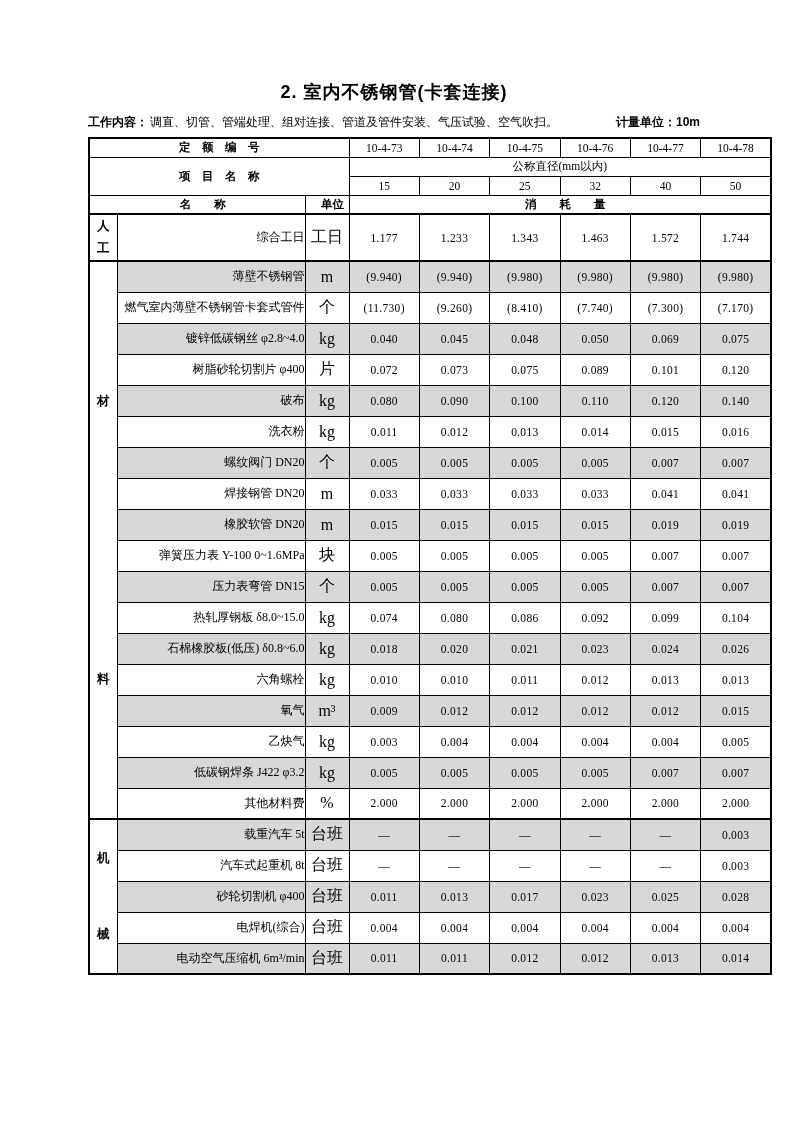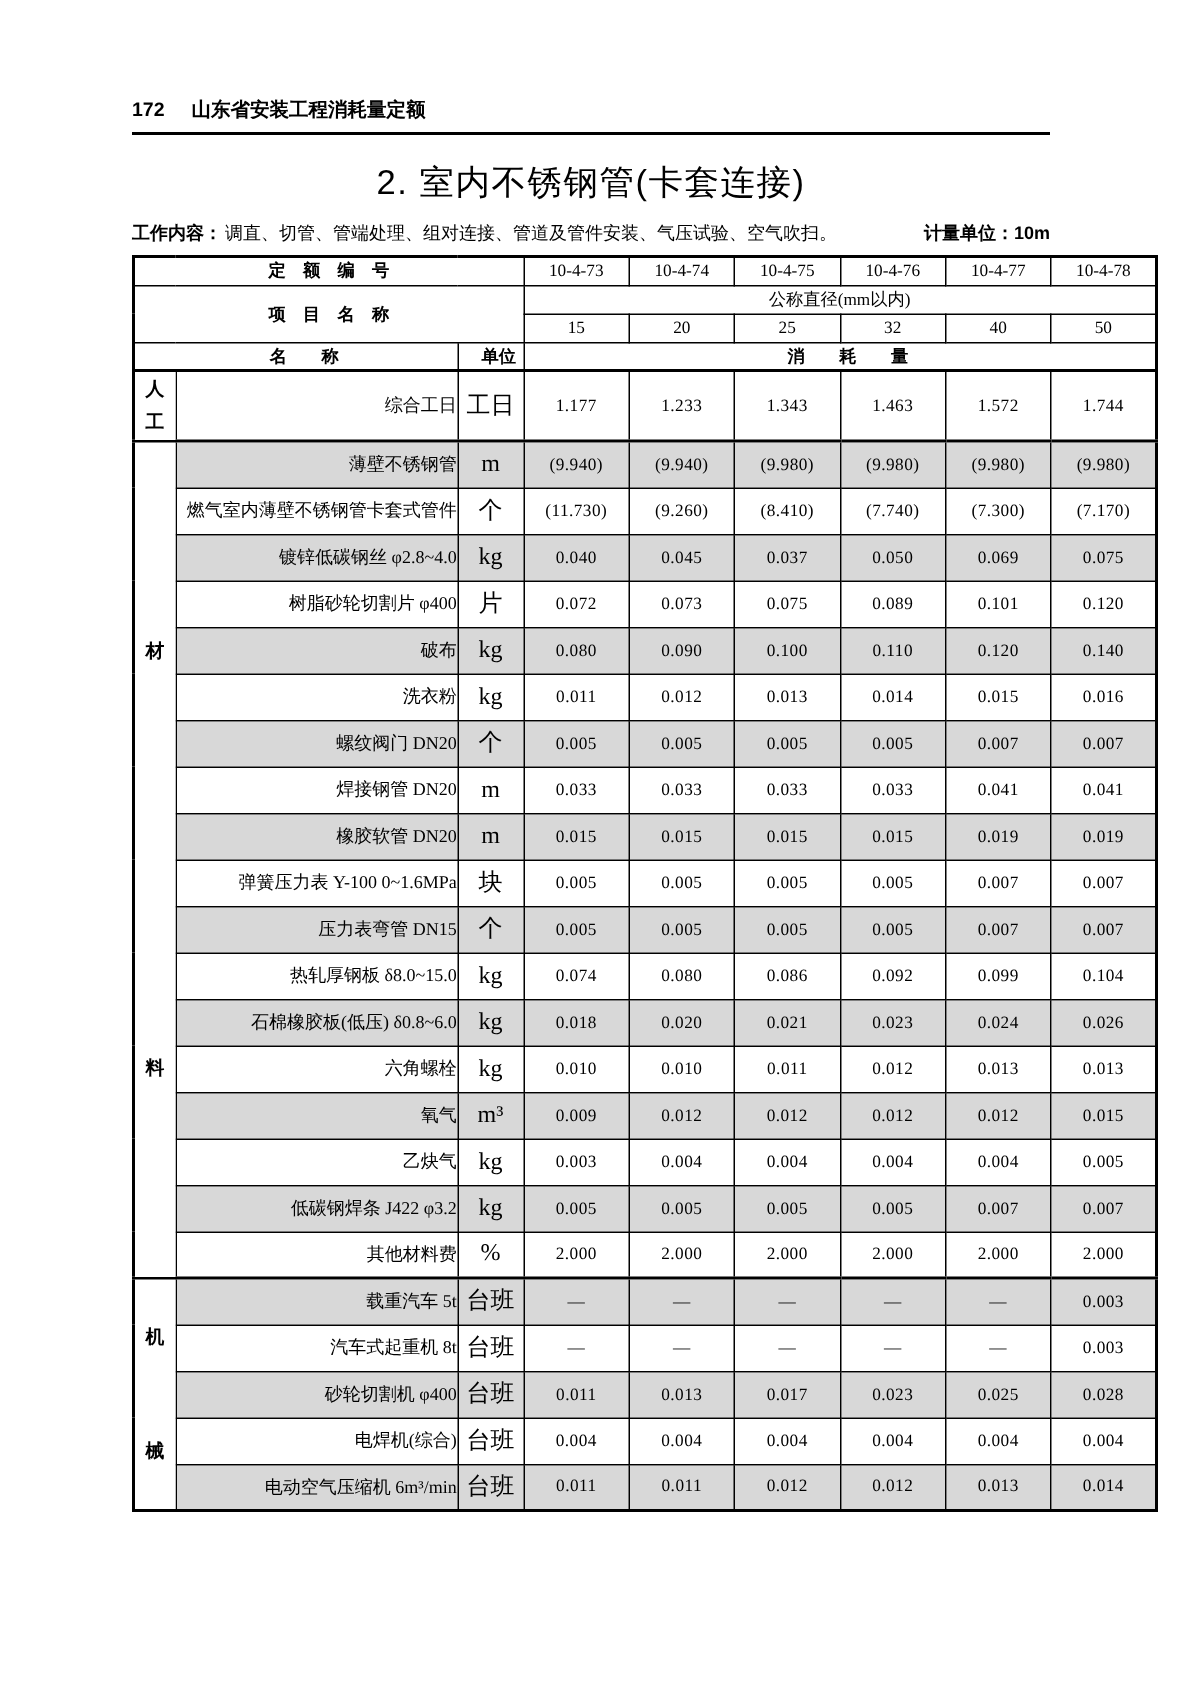--- a/index.html
+++ b/index.html
@@ -20,21 +20,21 @@
   .page-header {
     display: flex; align-items: baseline; gap: 18px;
     font-size: 13px; font-weight: bold;
     padding-bottom: 6px;
     border-bottom: 2px solid #000;
   }
   
   .doc-title {
     margin: 16px 0 10px 0;
     text-align: center;
-    font-size: 23px; font-weight: normal;
+    font-size: 18px; font-weight: bold;
     letter-spacing: 1px;
   }
   
   .work-line {
     display: flex; align-items: baseline;
     font-size: 12px;
     margin-bottom: 6px;
     white-space: nowrap;
     justify-content: space-between;
   }
@@ -83,24 +83,20 @@
     white-space: nowrap;
   }
   td.unit-cell { font-size: 16px; }
   td.value-cell { font-size: 11.5px; letter-spacing: 0.3px; }
 </style>
 </head>
 <body>
 
 <div class="page">
 
-  <div class="page-header">
-    <span>172</span>
-    <span>山东省安装工程消耗量定额</span>
-  </div>
 
   <div class="doc-title">2. 室内不锈钢管(卡套连接)</div>
 
   <div class="work-line">
     <span class="wc-label">工作内容：</span>
     <span class="wc-text">调直、切管、管端处理、组对连接、管道及管件安装、气压试验、空气吹扫。</span>
     <span class="unit-label">计量单位：10m</span>
   </div>
 
   <table class="quota-table">
@@ -179,21 +175,21 @@
           <td class="value-cell">(8.410)</td>
           <td class="value-cell">(7.740)</td>
           <td class="value-cell">(7.300)</td>
           <td class="value-cell">(7.170)</td>
         </tr>
         <tr class="shaded">
           <td class="name-cell">镀锌低碳钢丝 φ2.8~4.0</td>
           <td class="unit-cell">kg</td>
           <td class="value-cell">0.040</td>
           <td class="value-cell">0.045</td>
-          <td class="value-cell">0.037</td>
+          <td class="value-cell">0.048</td>
           <td class="value-cell">0.050</td>
           <td class="value-cell">0.069</td>
           <td class="value-cell">0.075</td>
         </tr>
         <tr>
           <td class="name-cell">树脂砂轮切割片 φ400</td>
           <td class="unit-cell">片</td>
           <td class="value-cell">0.072</td>
           <td class="value-cell">0.073</td>
           <td class="value-cell">0.075</td>

